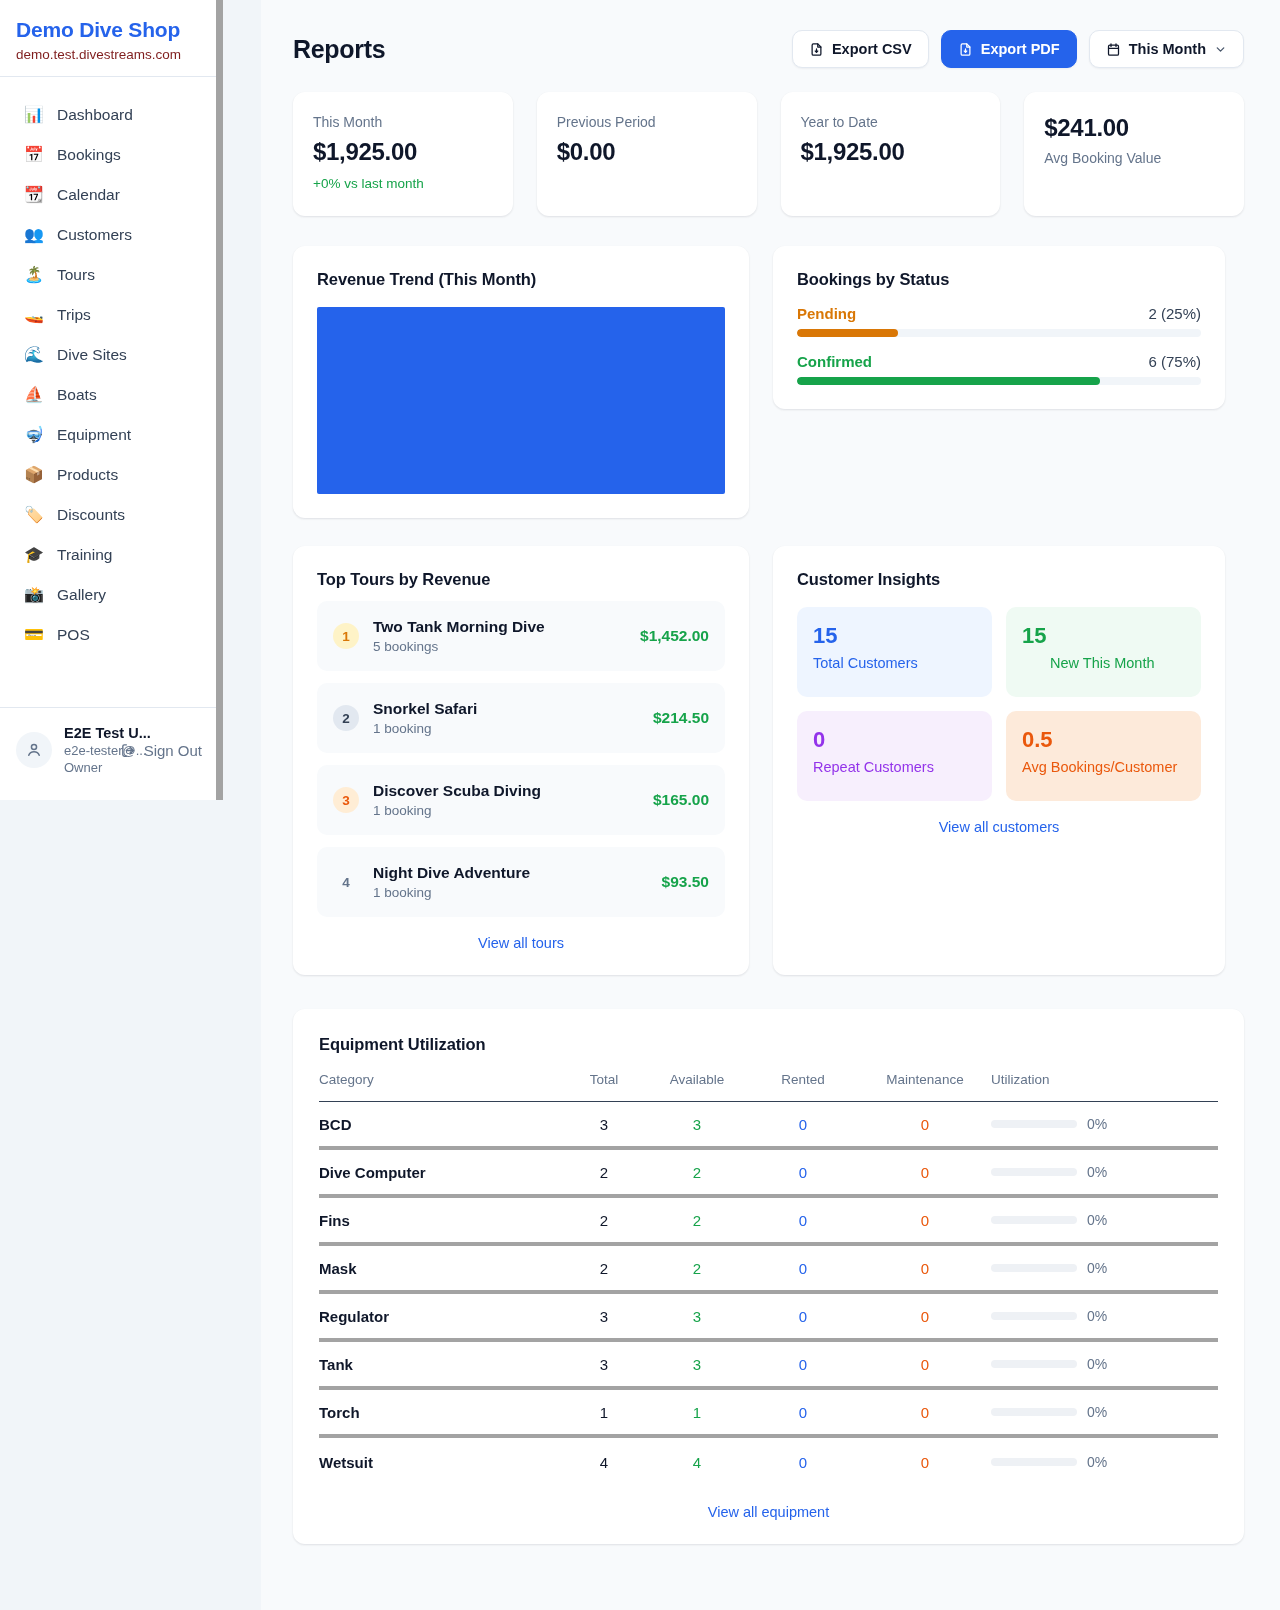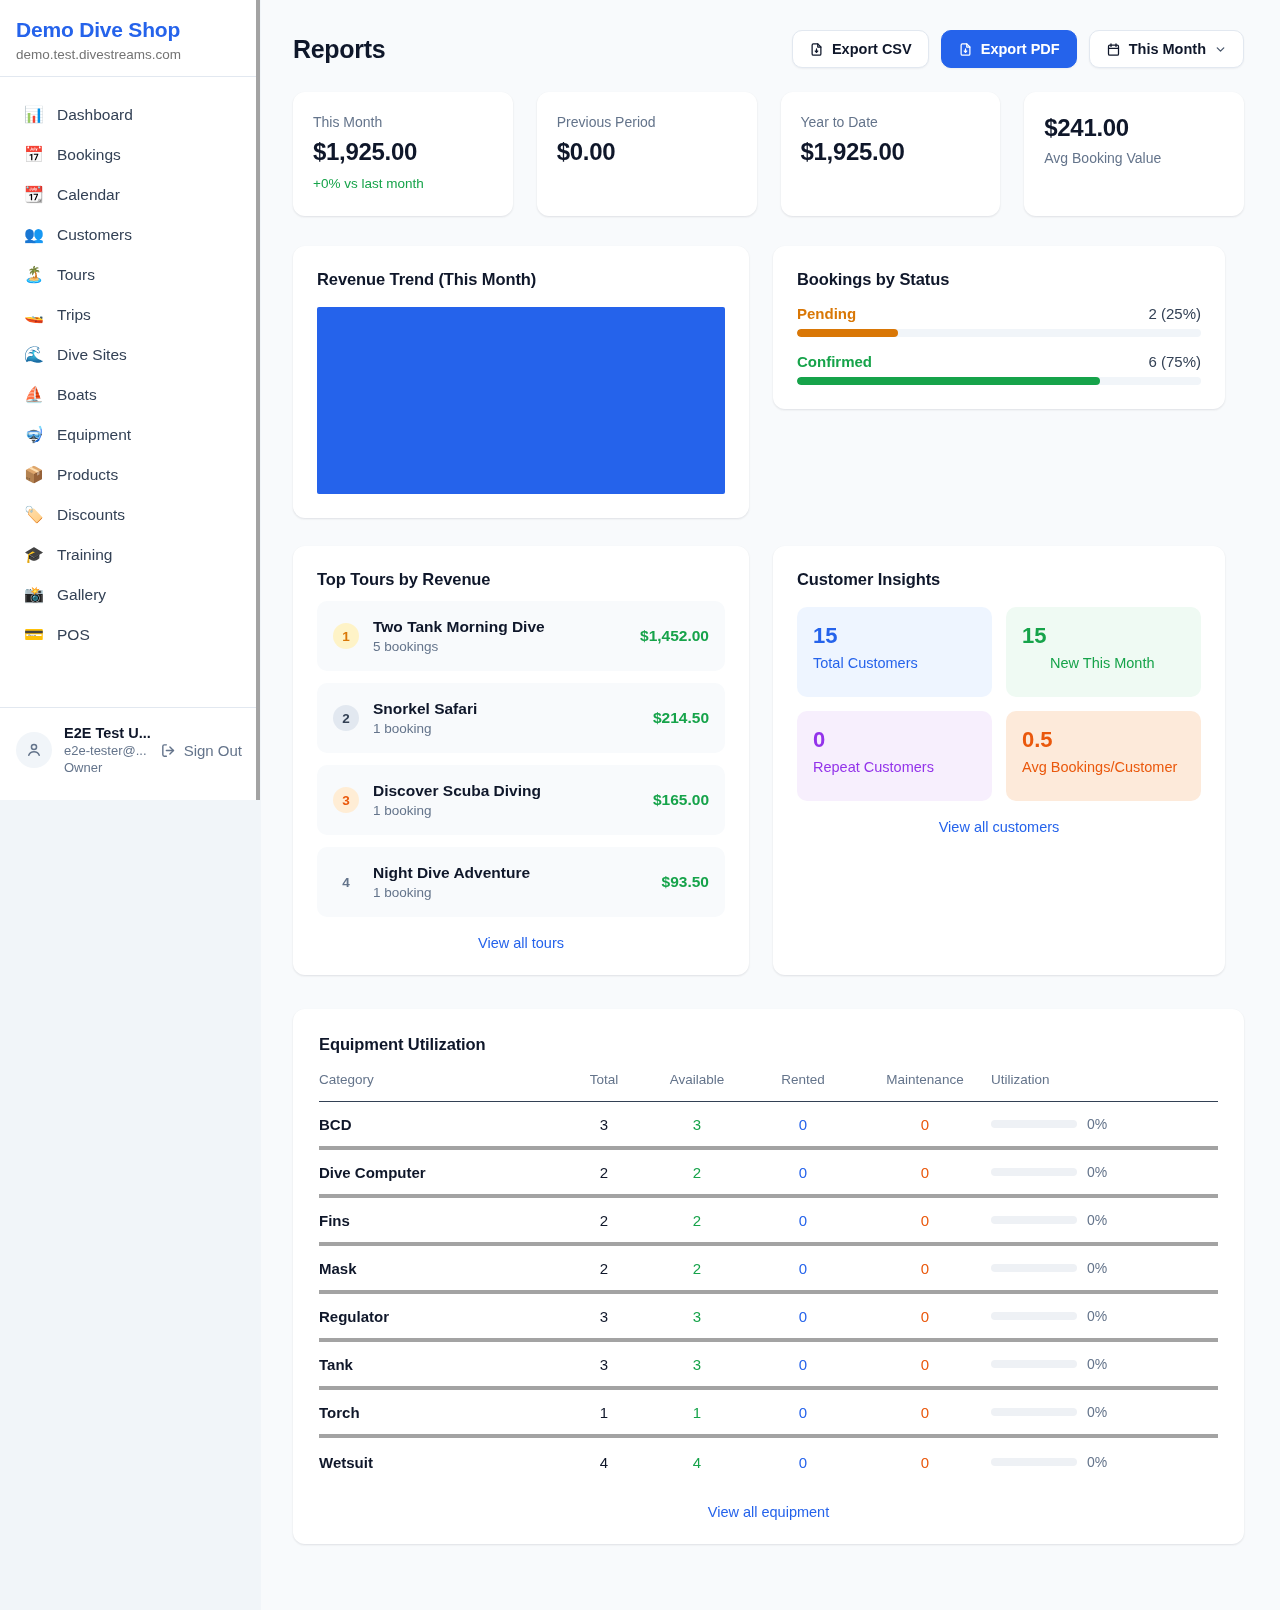--- a/index.html
+++ b/index.html
@@ -1,23 +1,23 @@
 <!DOCTYPE html>
 <html><head>
 <meta charset="utf-8">
 <style>
   * { margin:0; padding:0; box-sizing:border-box; }
   html,body { width:1280px; height:1610px; }
   body { background:#f1f5f9; font-family:"Liberation Sans", sans-serif; color:#0f172a; position:relative; }
 
   
-  .sidebar { position:absolute; left:0; top:0; width:260px; height:800px; background:#fff; border-right:4px solid #a3a3a3; }
+  .sidebar { position:absolute; left:0; top:0; width:223px; height:800px; background:#fff; border-right:7px solid #a3a3a3; }
   .brand { padding:18px 16px 14px; border-bottom:1px solid #e2e8f0; }
   .brand-name { font-size:21px; font-weight:700; color:#2563eb; letter-spacing:-.2px; }
-  .brand-domain { font-size:13.5px; color:#737373; margin-top:5px; }
+  .brand-domain { font-size:13.5px; color:#7f1d1d; margin-top:5px; }
   .nav { padding:18px 12px 0; position:relative; }
   .nav-item { display:flex; align-items:center; gap:13px; padding:10px 12px; border-radius:10px; color:#334155; font-size:15.5px; cursor:pointer; margin-bottom:1px; }
   .nav-icon { width:20px; font-size:16px; text-align:center; flex:0 0 20px; }
   .nav-active-partial { position:absolute; left:12px; right:12px; top:672px; height:38px; background:#eff6ff; border-radius:10px; }
   .side-footer { position:absolute; left:0; right:0; bottom:0; height:93px; background:#fff; border-top:1px solid #e2e8f0; display:flex; align-items:center; padding:0 14px 8px 16px; gap:12px; z-index:2;justify-content:center; }
   .avatar { width:36px; height:36px; border-radius:50%; background:#f1f5f9; display:flex; align-items:center; justify-content:center; flex:0 0 36px; }
   .user-block { min-width:0; flex:1; }
   .user-name { font-size:14.5px; font-weight:700; color:#0f172a; white-space:nowrap; }
   .user-email, .user-role { font-size:13px; color:#64748b; margin-top:2px; white-space:nowrap; }
   .signout { display:flex; align-items:center; gap:7px; color:#64748b; font-size:15px; cursor:pointer; white-space:nowrap; }

